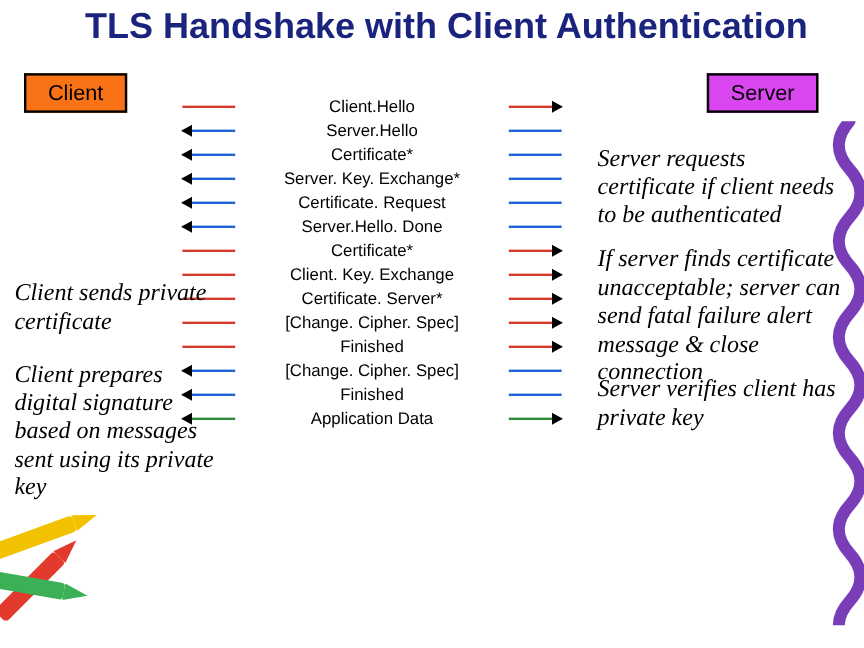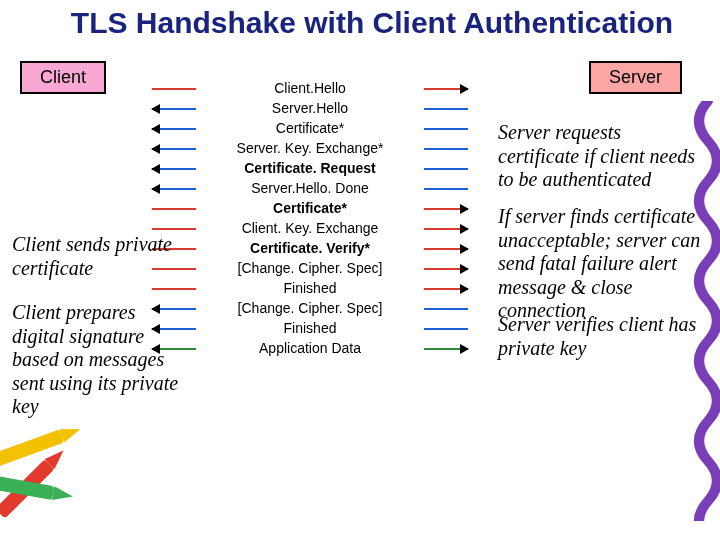--- a/index.html
+++ b/index.html
@@ -1,25 +1,25 @@
 <!DOCTYPE html>
 <html><head>
 <meta charset="utf-8">
 <style>
   * { box-sizing: border-box; margin: 0; padding: 0; }
   body { width: 720px; height: 540px; font-family: "Comic Sans MS", cursive, sans-serif; background: #fff; position: relative; overflow: hidden; }
   .title { text-align: center; font-size: 30px; color: #1a237e; font-weight: bold; line-height: 1.1; padding: 6px 0 10px; margin-left: 24px; }
   .stage { position: relative; width: 720px; height: 460px; }
-  .box { position: absolute; border: 2px solid #000; background: #f9a8d4; padding: 4px 18px; font-size: 18px; }
+  .box { position: absolute; border: 2px solid #000; background: #f97316; padding: 4px 18px; font-size: 18px; }
   .client-box { left: 20px; top: 12px; }
-  .server-box { right: 38px; top: 12px; background: #fca5a5; }
+  .server-box { right: 38px; top: 12px; background: #d946ef; }
   .msgs { position: absolute; left: 200px; top: 2px; width: 220px; text-align: center; margin-top: 24px; }
   .msg { position: relative; font-size: 14px; color: #000; line-height: 1.0; margin: 6px 0; white-space: nowrap; }
   .msg .lbl { display: inline-block; padding: 0 2px; }
-  .bold { font-weight: bold; }
+  .bold { font-weight: normal; }
   .arrow { position: absolute; top: 50%; width: 44px; height: 2px; }
   .arrow.left  { right: 100%; margin-right: 4px; }
   .arrow.right { left: 100%;  margin-left: 4px; }
   .arrow .line { position: absolute; left: 0; right: 0; top: 0; height: 2px; }
   .arrow .head { position: absolute; width: 0; height: 0; border-top: 5px solid transparent; border-bottom: 5px solid transparent; top: -4px; }
   .arrow.left  .head { left: -1px;  border-right: 9px solid; border-left: none; }
   .arrow.right .head { right: -1px; border-left: 9px solid;  border-right: none; }
   .c-red   .line { background: #d63b2f; } .c-red   .head { border-left-color:#d63b2f; border-right-color:#d63b2f; }
   .c-blue  .line { background: #1d5fd6; } .c-blue  .head { border-left-color:#1d5fd6; border-right-color:#1d5fd6; }
   .c-green .line { background: #2f8a3a; } .c-green .head { border-left-color:#2f8a3a; border-right-color:#2f8a3a; }
@@ -86,21 +86,21 @@
         </span><span class="arrow right c-red">
           <span class="line"></span>
           <span class="head"></span>
         </span></div>
       <div class="msg"><span class="lbl">Client. Key. Exchange</span><span class="arrow left c-red">
           <span class="line"></span>
         </span><span class="arrow right c-red">
           <span class="line"></span>
           <span class="head"></span>
         </span></div>
-      <div class="msg bold"><span class="lbl">Certificate. Verify*</span><span class="arrow left c-red">
+      <div class="msg bold"><span class="lbl">Certificate. Server*</span><span class="arrow left c-red">
           <span class="line"></span>
         </span><span class="arrow right c-red">
           <span class="line"></span>
           <span class="head"></span>
         </span></div>
       <div class="msg"><span class="lbl">[Change. Cipher. Spec]</span><span class="arrow left c-red">
           <span class="line"></span>
         </span><span class="arrow right c-red">
           <span class="line"></span>
           <span class="head"></span>

